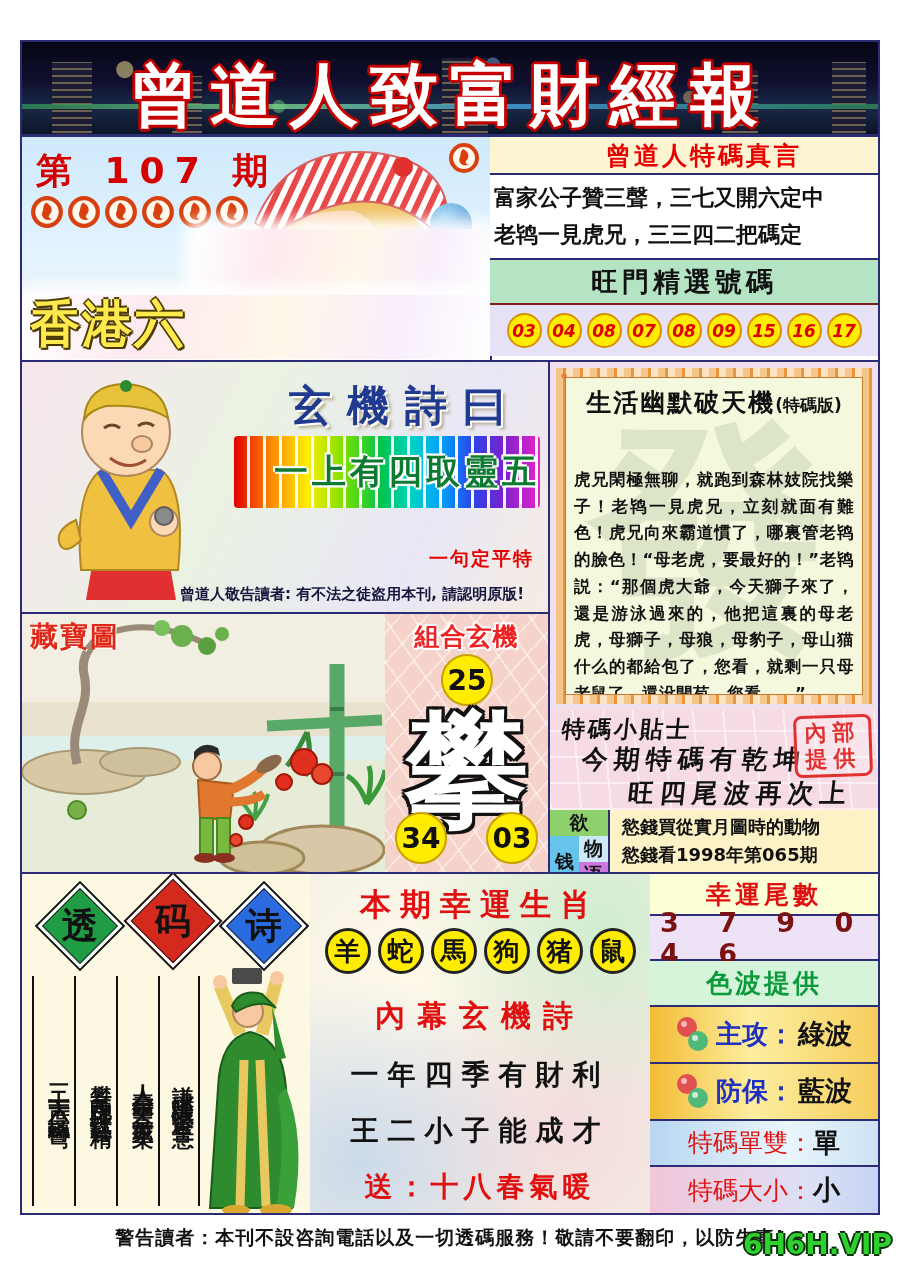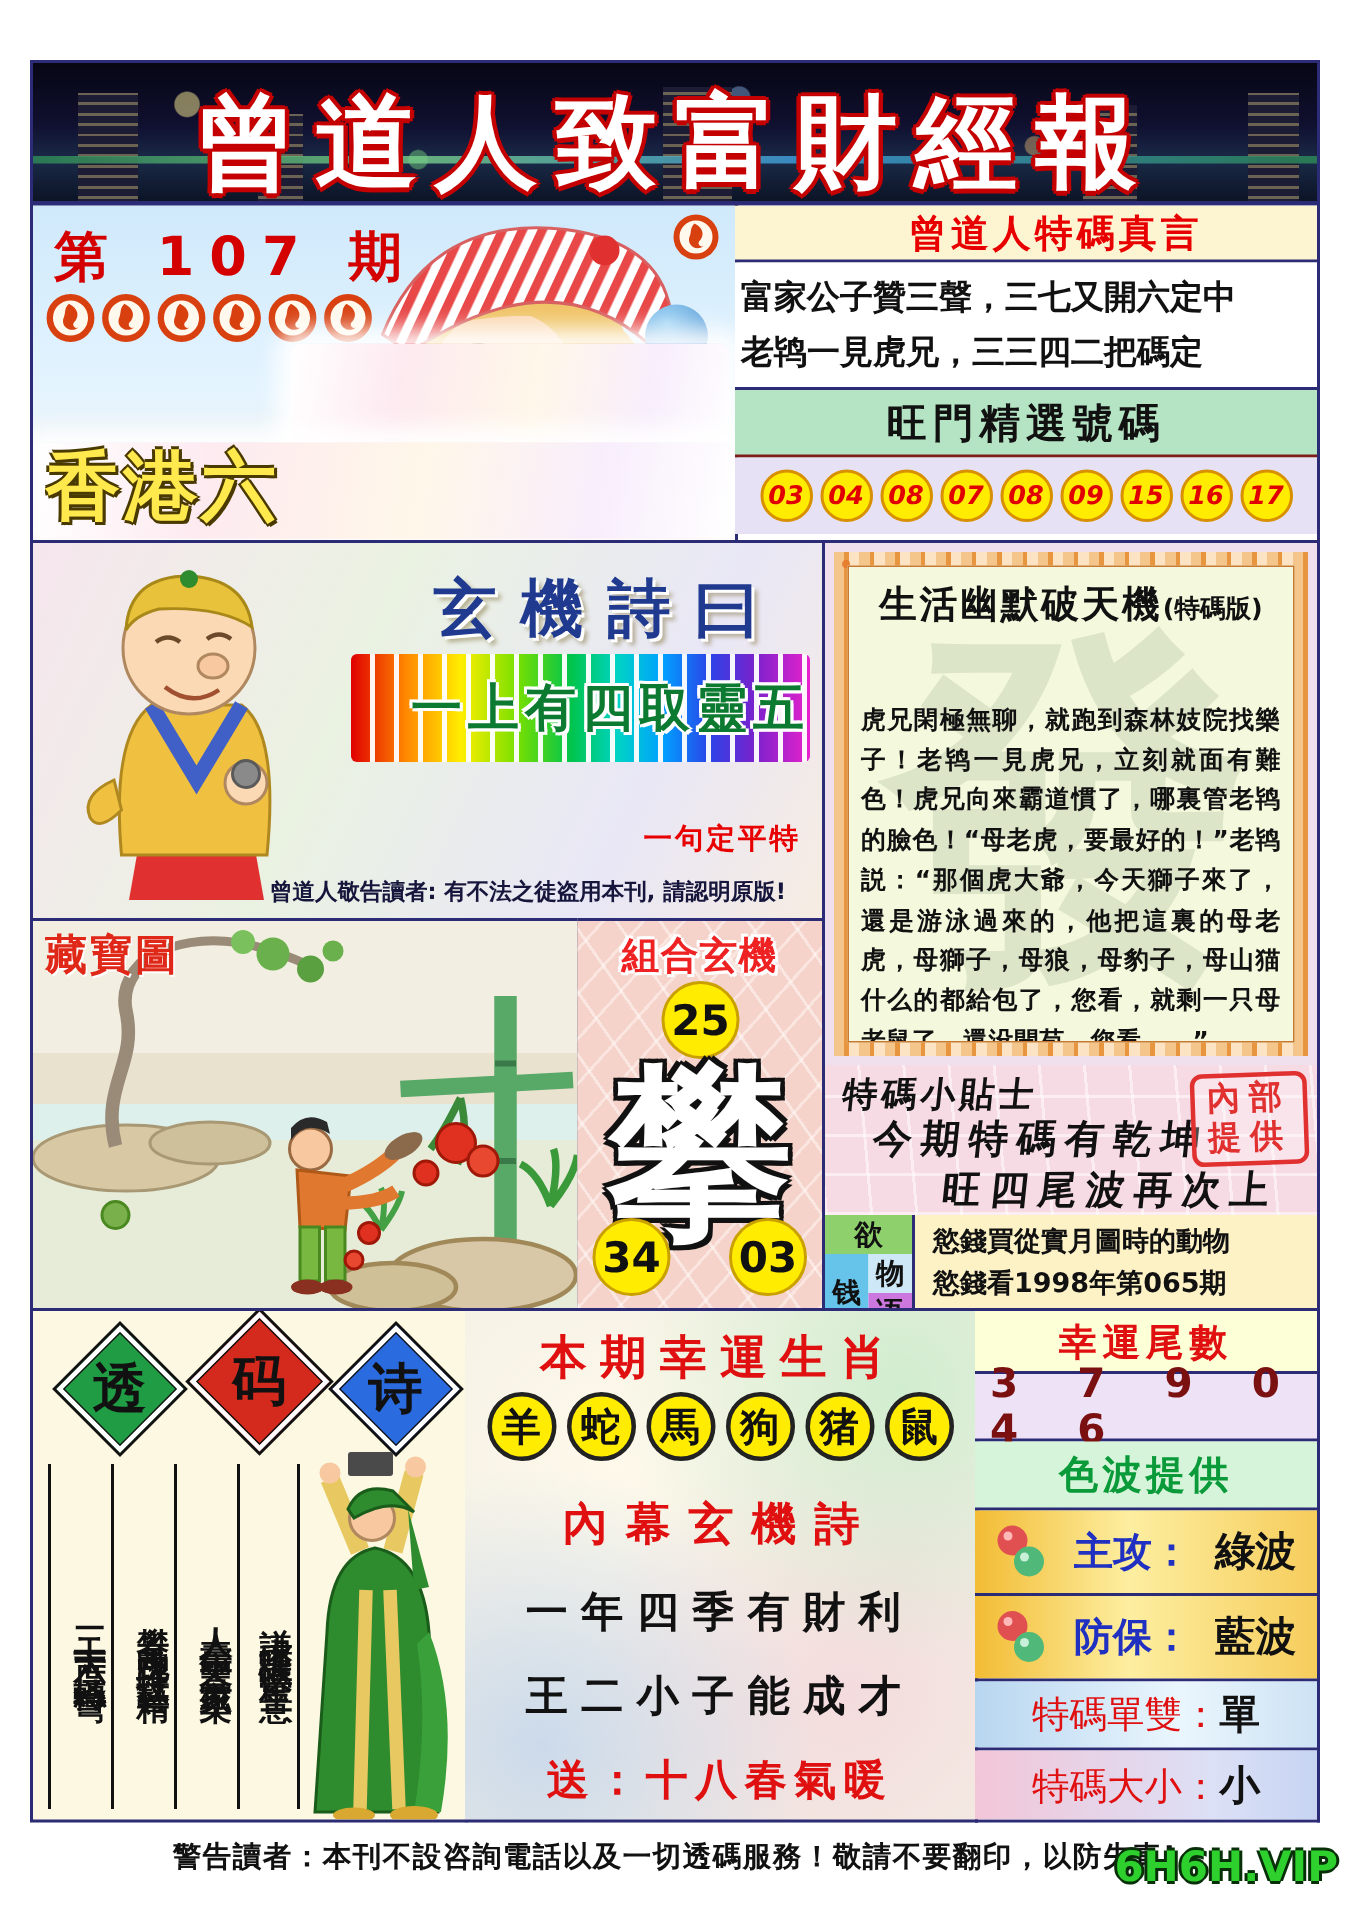--- a/index.html
+++ b/index.html
@@ -186,21 +186,21 @@
   #inside-gift { position:absolute; top:294px; left:0; right:0; text-align:center;
     font-size:28px; font-weight:bold; color:#e01010; letter-spacing:5px; }
 
   
   #tails-panel { left:650px; top:872px; width:230px; height:343px; border-left:none; display:flex; flex-direction:column; }
   .trow { border-bottom:2px solid #2b2b76; display:flex; align-items:center; justify-content:center; }
   .trow:last-child { border-bottom:none; }
   #trow-title { height:46px; background:#fdffd6; font-size:25px; font-weight:bold; color:#e01010; letter-spacing:4px; }
   #trow-digits { height:45px; background:#eee2f6; font-size:27px; font-weight:bold; color:#7a1010; letter-spacing:15px; padding-left:10px; }
   #trow-wave { height:49px; background:#d6f4da; font-size:26px; font-weight:bold; color:#0a9a3a; letter-spacing:3px; }
-  #trow-attack, #trow-defend { height:62px; background:linear-gradient(90deg,#f2bc34,#fdeéa0 45%,#f6cd5c); background:linear-gradient(90deg,#f2bc34,#fdeea0 45%,#f6cd5c); gap:16px; }
+  #trow-attack, #trow-defend { height:62px; background:linear-gradient(90deg,#f2bc34,#fdeéa0 45%,#f6cd5c); background:linear-gradient(90deg,#f2bc34,#fdeea0 45%,#f6cd5c); gap:4px; }
   #trow-odd { height:50px; background:linear-gradient(90deg,#b8d6f0,#eaf6fd 60%,#cde2f4); }
   #trow-size { height:50px; background:linear-gradient(90deg,#f2c6d8,#dcе0f6 70%,#c6d4f2); background:linear-gradient(90deg,#f2c6d8,#dce0f6 70%,#c6d4f2); }
   .blue-label { font-size:26px; font-weight:bold; color:#2030c0; }
   .red-label { font-size:25px; font-weight:normal; color:#e01010; }
   .black-val { font-size:27px; font-weight:bold; color:#111; }
   .balls-icon { width:34px; height:38px; margin-right:2px; }
 
   
   #warning-strip { position:absolute; left:20px; top:1218px; width:860px; height:40px;
     display:flex; align-items:center; justify-content:center; background:#fff; }

